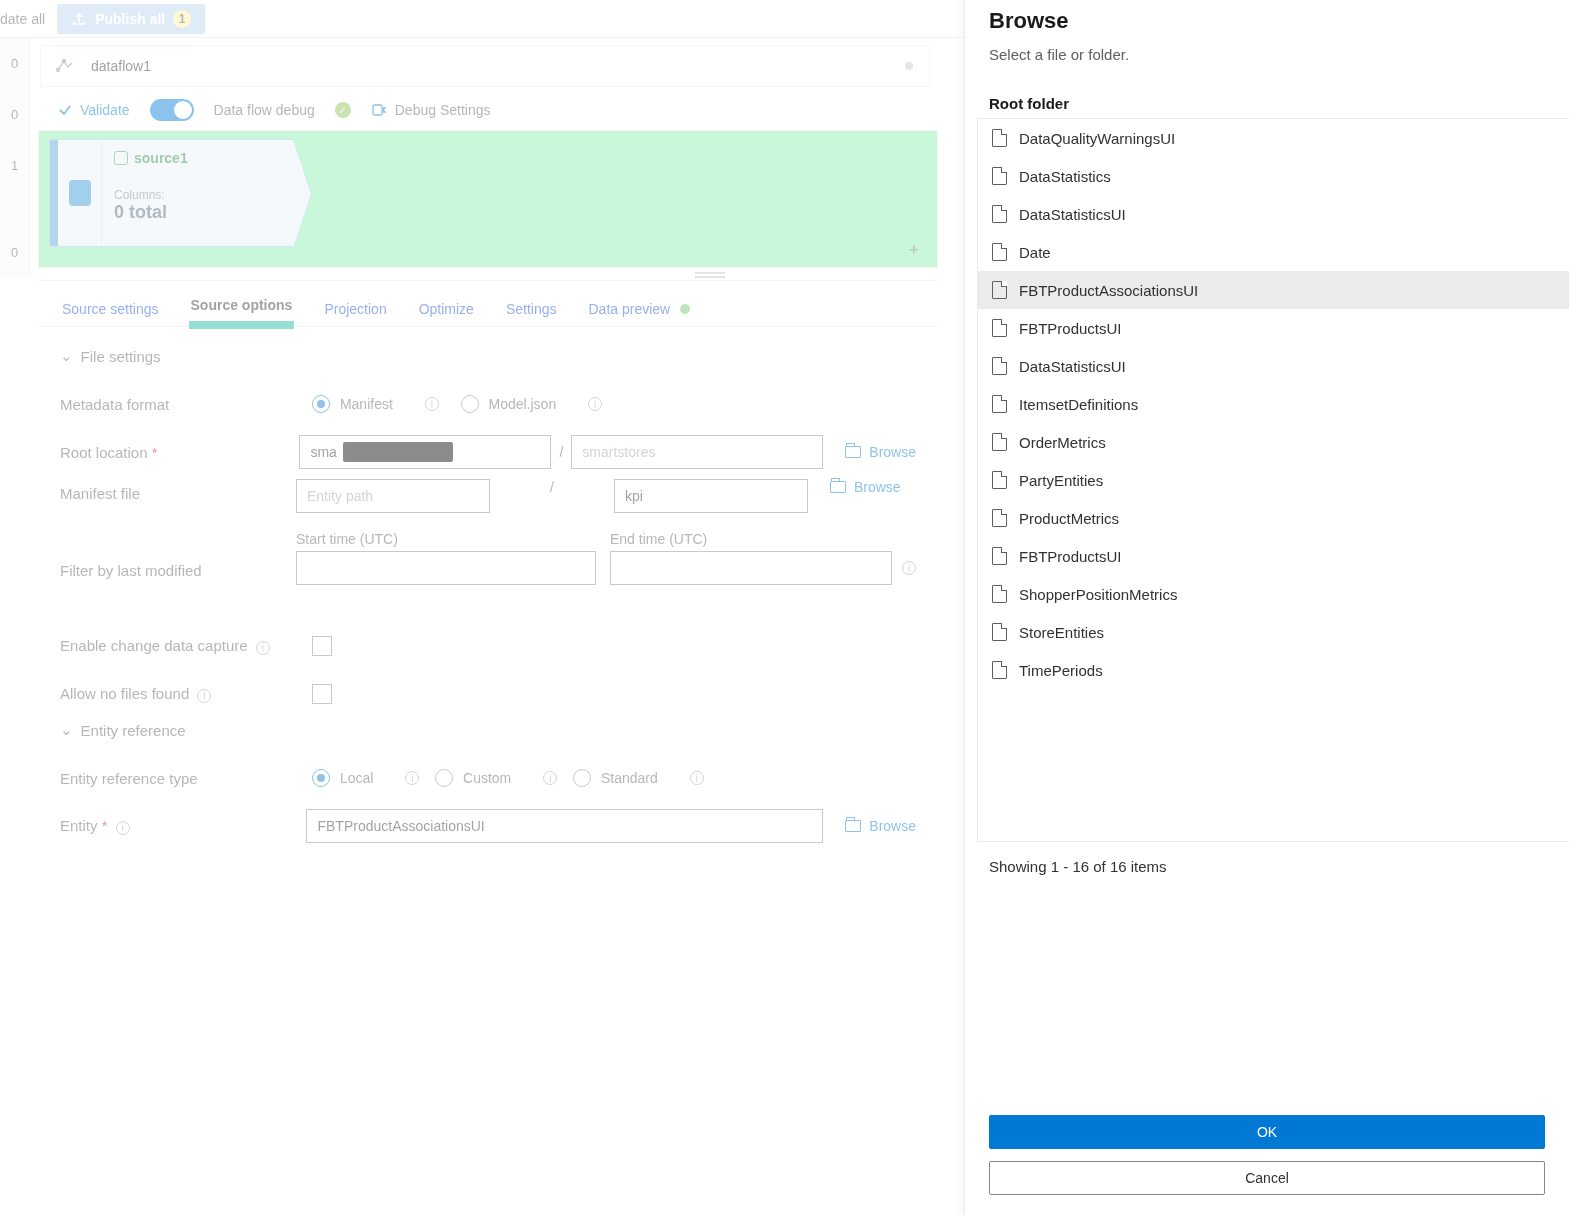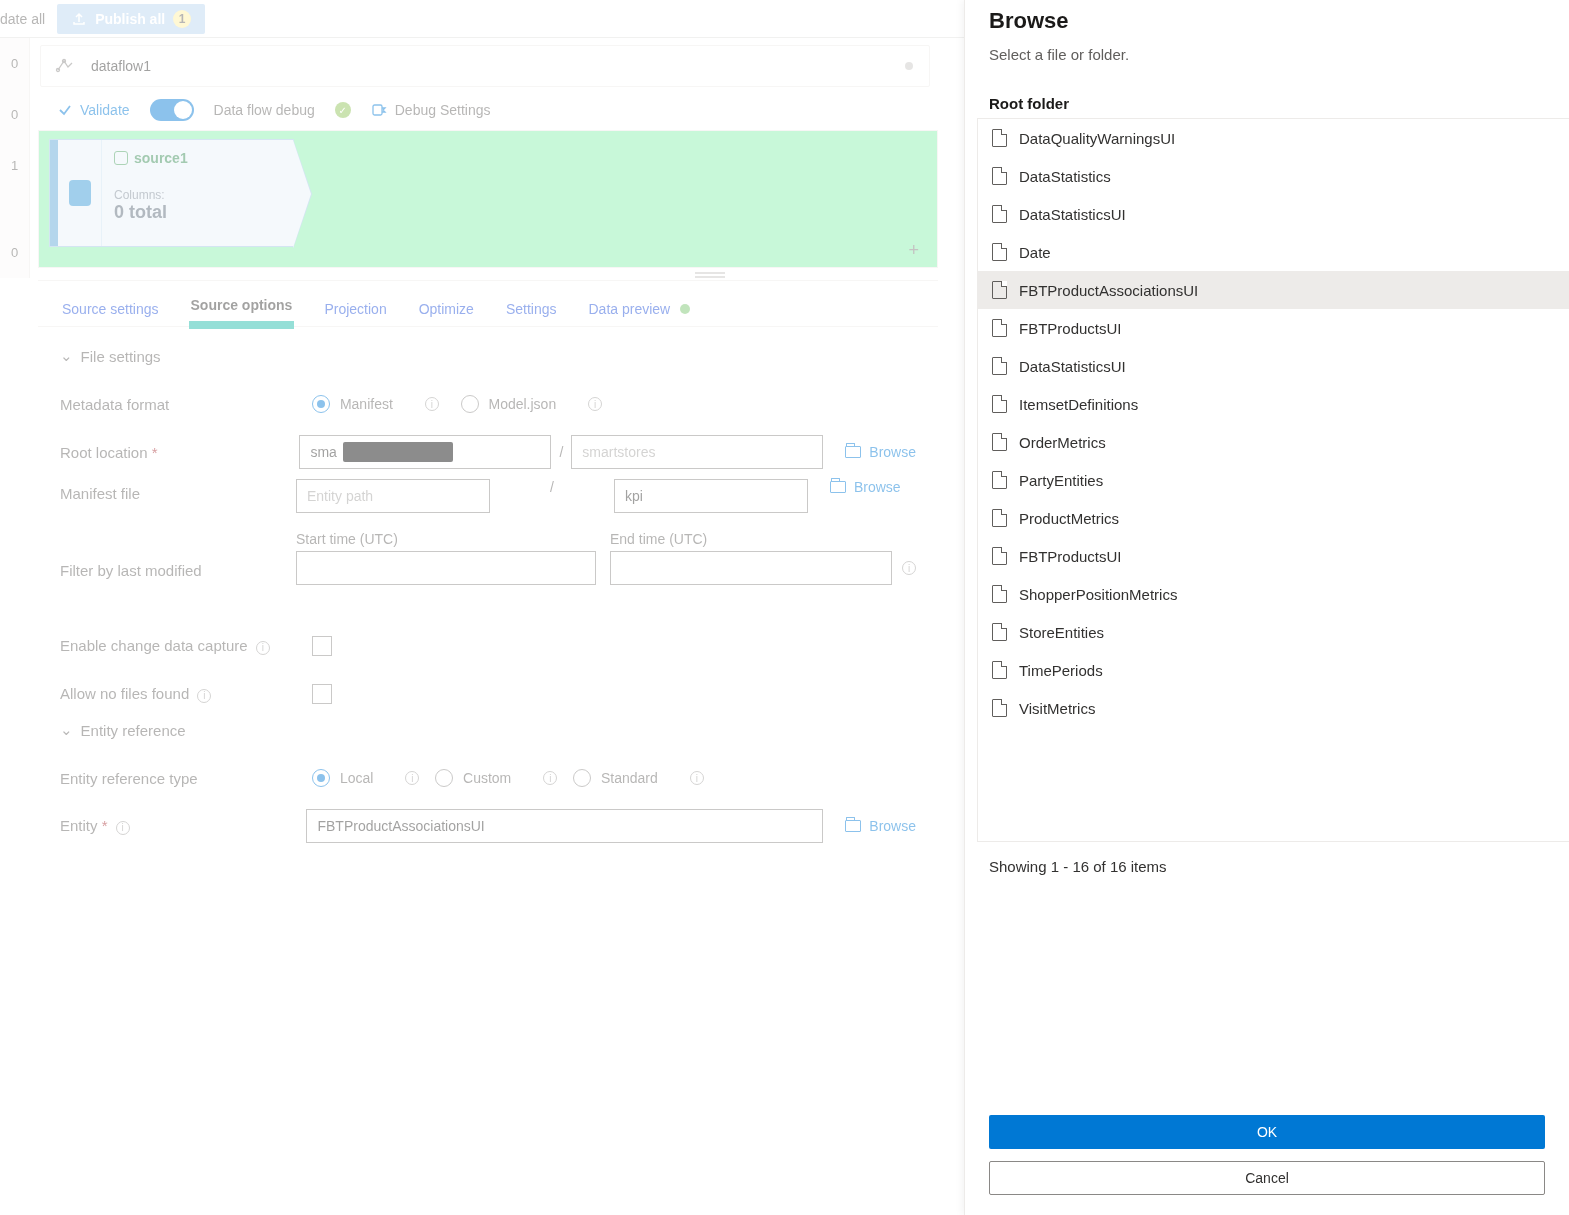--- a/index.html
+++ b/index.html
@@ -433,23 +433,19 @@
         <span>ShopperPositionMetrics</span>
       </div>
       <div class="file-item">
         <span class="file-ico"></span>
         <span>StoreEntities</span>
       </div>
       <div class="file-item">
         <span class="file-ico"></span>
         <span>TimePeriods</span>
       </div>
-      <div class="file-item">
-        <span class="file-ico"></span>
-        <span>VisitMetrics</span>
-      </div>
     </div>
   <div class="panel-status">Showing 1 - 16 of 16 items</div>
   <div class="panel-footer">
     <button class="btn btn-primary">OK</button>
     <button class="btn btn-secondary">Cancel</button>
   </div>
 </div>
 
 </body></html>

